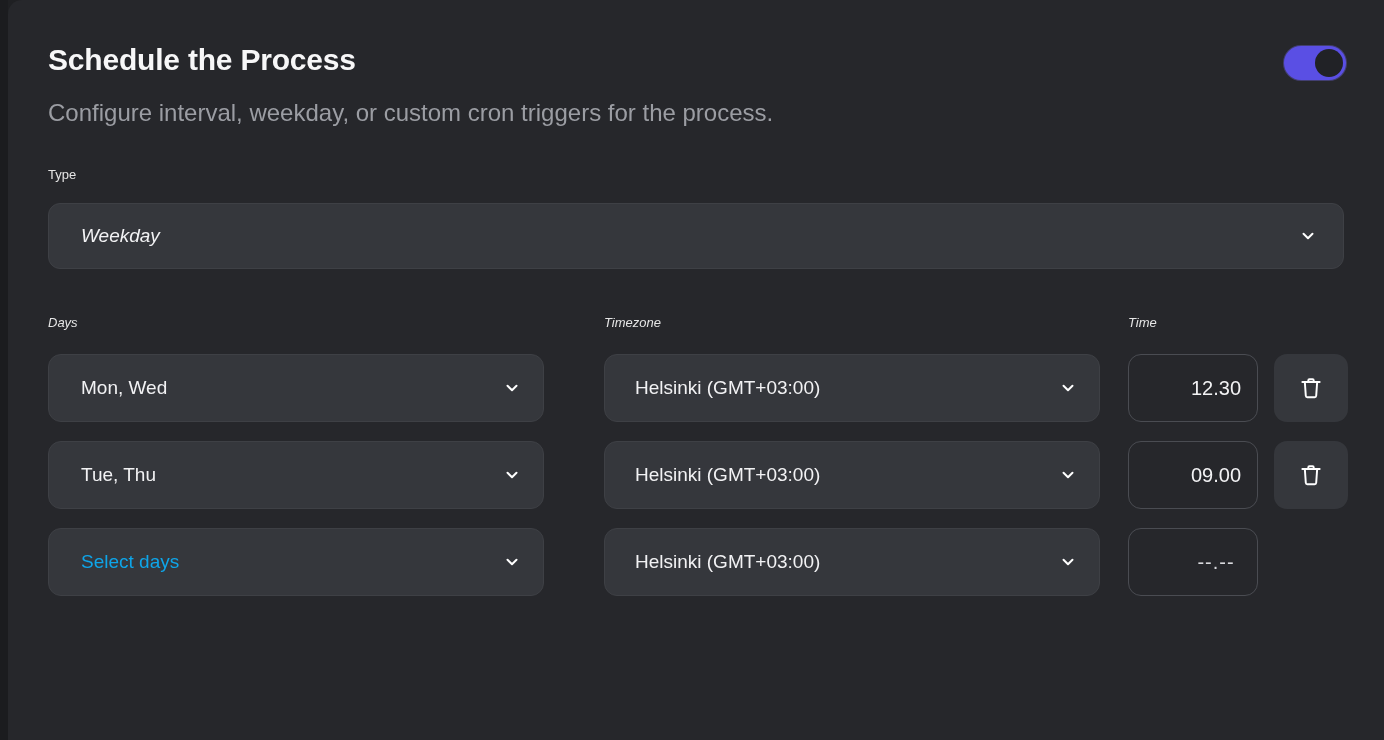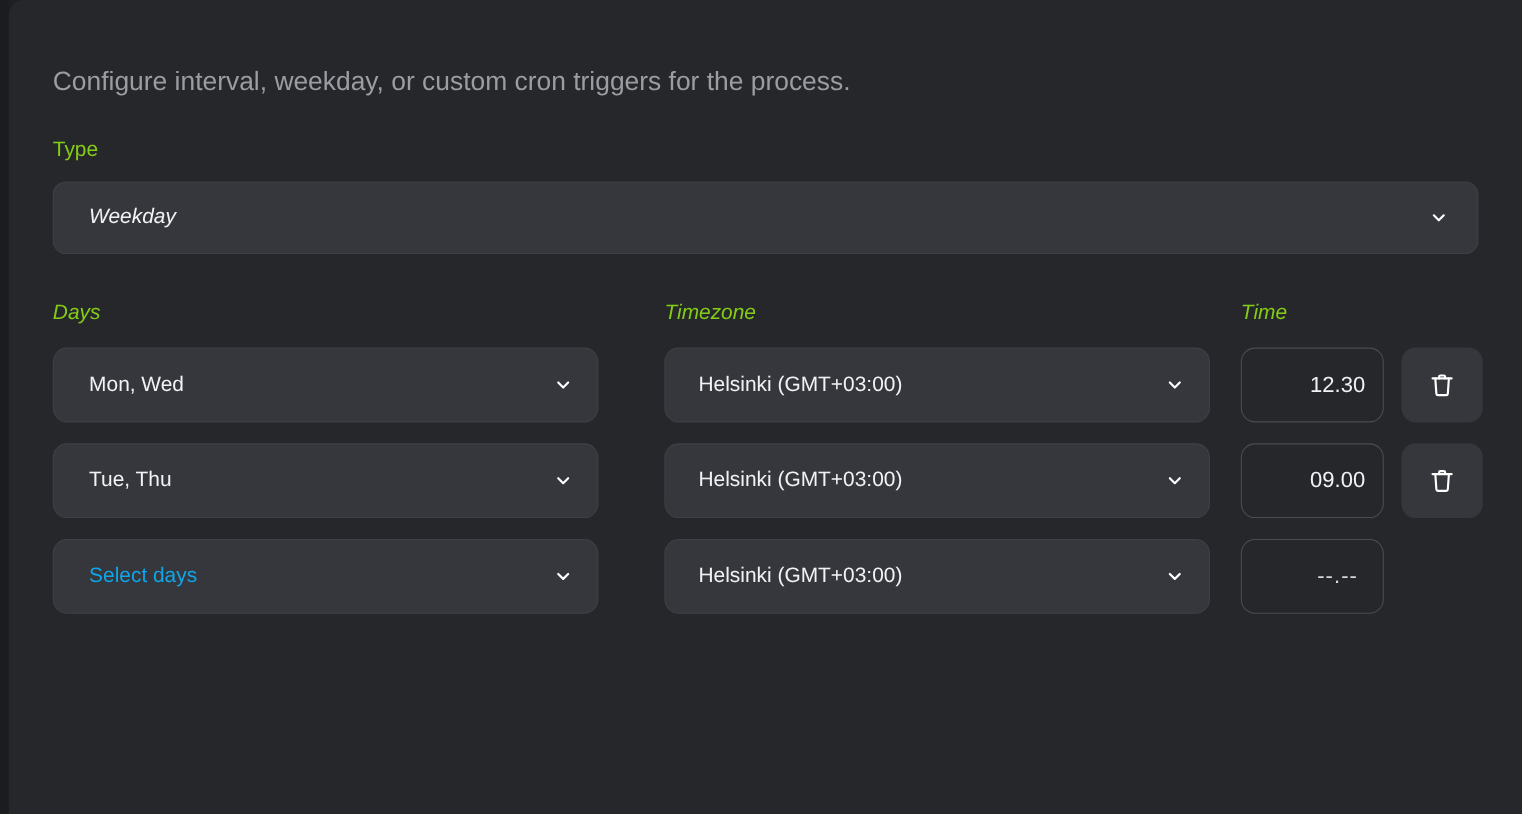--- a/index.html
+++ b/index.html
@@ -78,22 +78,22 @@
 
   .subtitle {
     margin-top: 20px;
     font-size: 24px;
     color: #9b9da3;
     line-height: 26px;
   }
 
   
   .field-label {
-    font-size: 19px;
-    color: #84cc16;
+    font-size: 13px;
+    color: #e5e5e5;
     line-height: 24px;
   }
 
   .type-label { margin-top: 37px; }
 
   .select {
     position: relative;
     background: #35373c;
     border: 1px solid #3e4045;
     border-radius: 12px;
@@ -181,20 +181,27 @@
 </style>
 </head>
 <body>
 
 <div class="app-root">
 
   <div class="left-rail"></div>
 
   <div class="card">
 
+    <div class="card-header">
+      <div class="title">Schedule the Process</div>
+
+      <button class="toggle">
+        <span class="knob"></span>
+      </button>
+    </div>
 
     <div class="subtitle">Configure interval, weekday, or custom cron triggers for the process.</div>
 
     <div class="field-label type-label">Type</div>
 
     <div class="select type-select">
       <span class="value">Weekday</span>
       <span class="chev">
         <svg viewBox="0 0 20 20" width="18" height="18" fill="none" stroke="#ffffff" stroke-width="2.2" stroke-linecap="round" stroke-linejoin="round">
             <path d="M5 7.5 L10 12.5 L15 7.5"></path>

